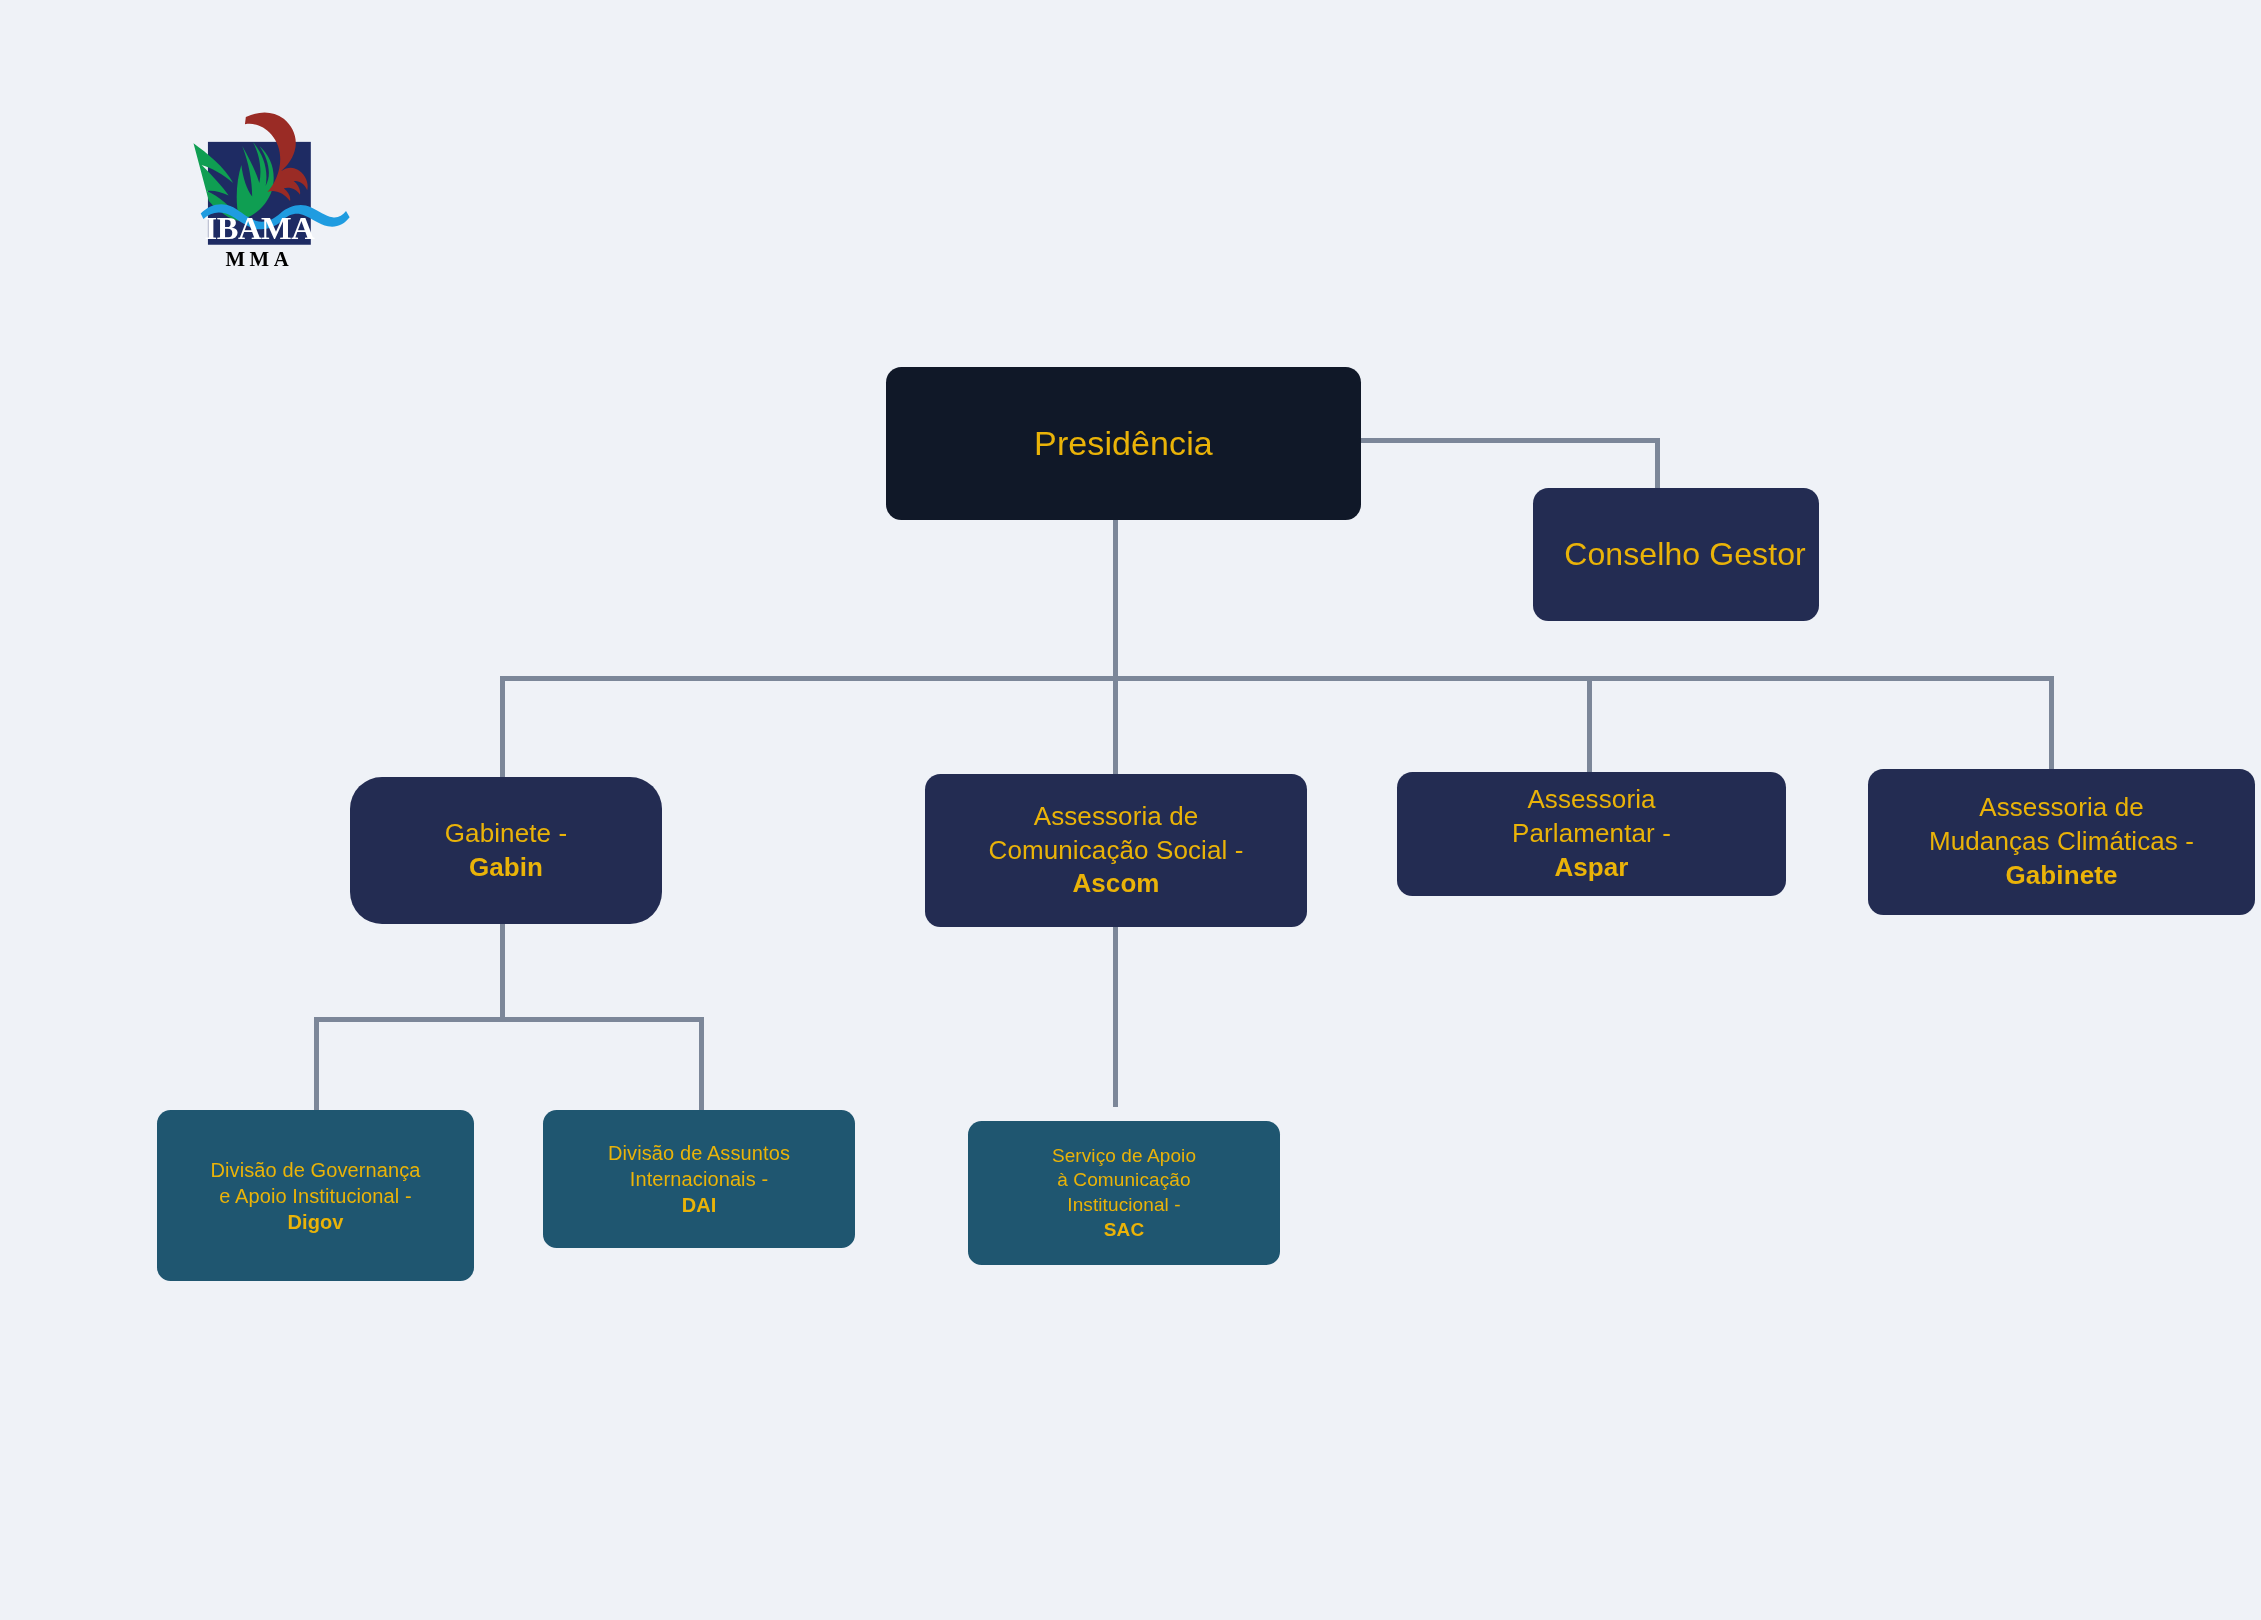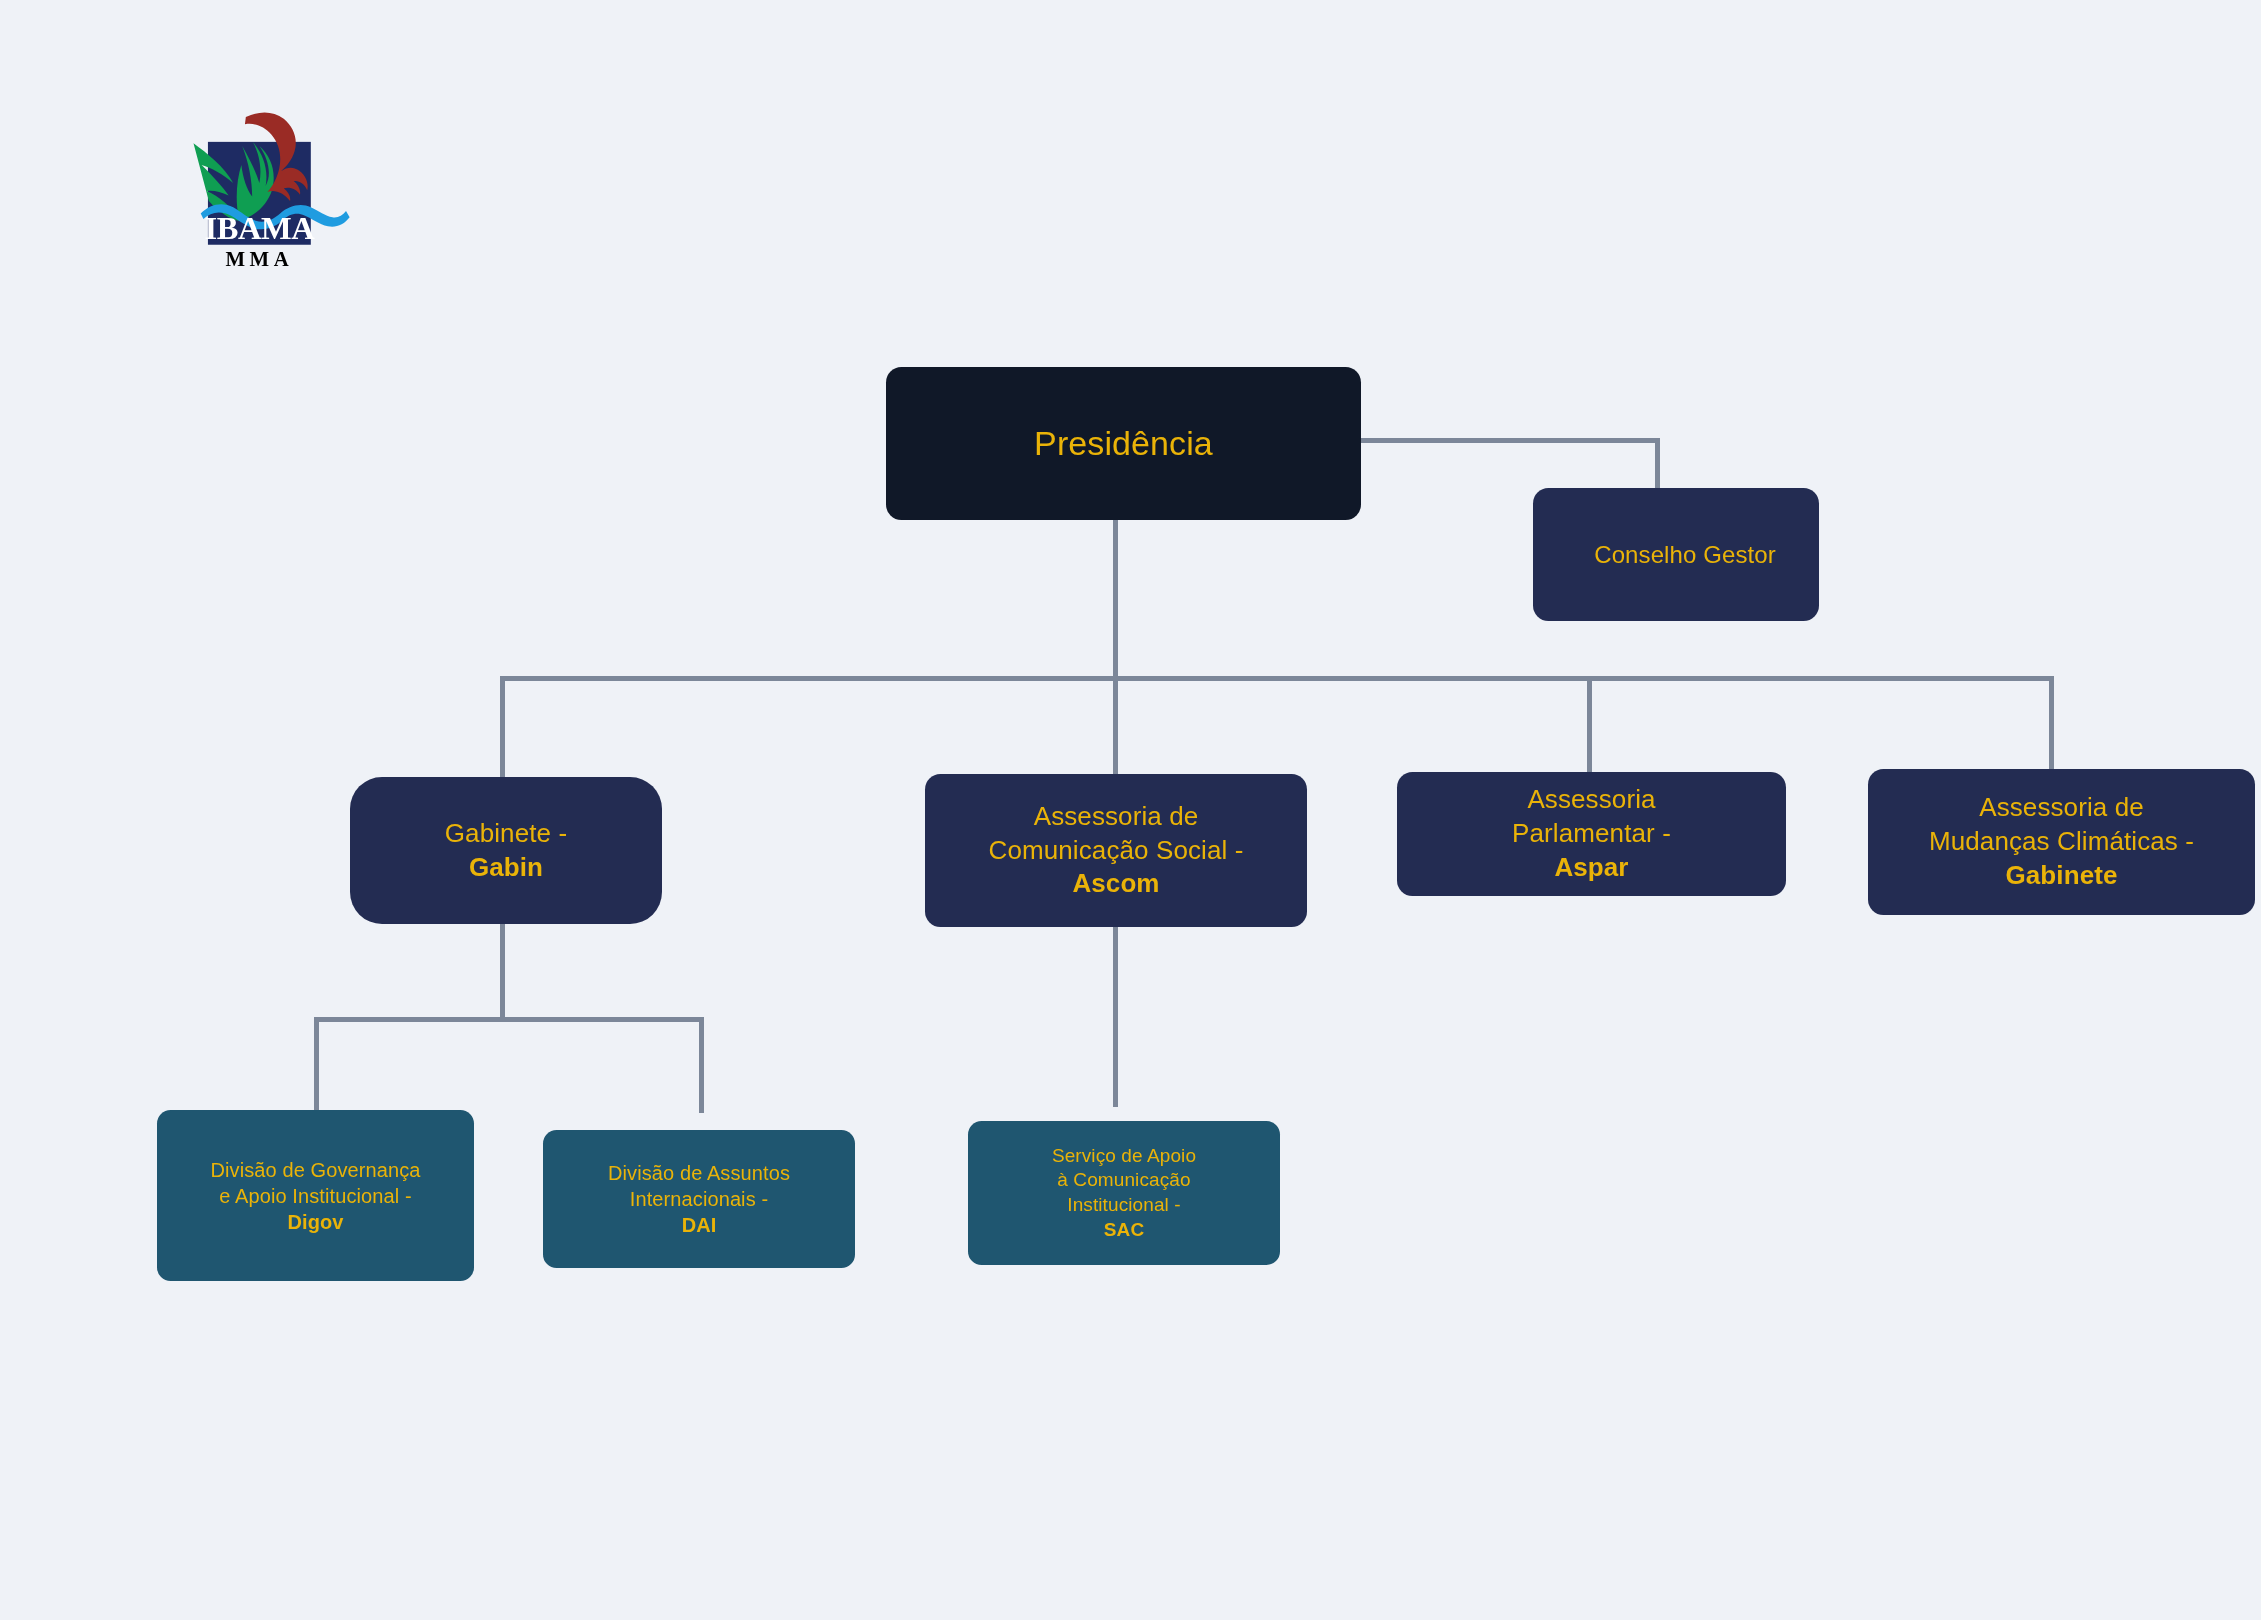--- a/index.html
+++ b/index.html
@@ -53,27 +53,27 @@
   .node .ln { display: block; white-space: nowrap; }
   .node .ln.bold { font-weight: bold; }
 
   .node.root     { background: #101828; }
   .node.council  { background: #232c52; }
   .node.level2   { background: #232c52; }
   .node.level3   { background: #1f5670; border-radius: 13.6px; }
 
   
   #node-presidencia      { font-size: 34px; }
-  #node-conselho-gestor  { font-size: 24px; padding-left: 28px; }
+  #node-conselho-gestor  { font-size: 32px; padding-left: 28px; }
   #node-gabin            { font-size: 26px; }
   #node-ascom            { font-size: 26px; }
   #node-aspar            { font-size: 26px; }
   #node-asclima          { font-size: 26px; }
   #node-digov            { font-size: 20px; }
-  #node-dai              { font-size: 20px; margin-top: 20px; }
+  #node-dai              { font-size: 20px; }
   #node-sac              { font-size: 19px; margin-top: 16px; }
 
   
   #node-presidencia     { left:886px; top:367px;  width:475px; height:153px; }
   #node-conselho-gestor { left:1533px; top:488px; width:286px;  height:133px; }
 
   #node-gabin   { left:350px;  top:777px; width:312px; height:147px;border-radius:32px; }
   #node-ascom   { left:925px; top:774px; width:382px; height:153px; }
   #node-aspar   { left:1397px; top:772px; width:389px; height:124px; }
   #node-asclima { left:1868px; top:769px; width:387px; height:146px; }

